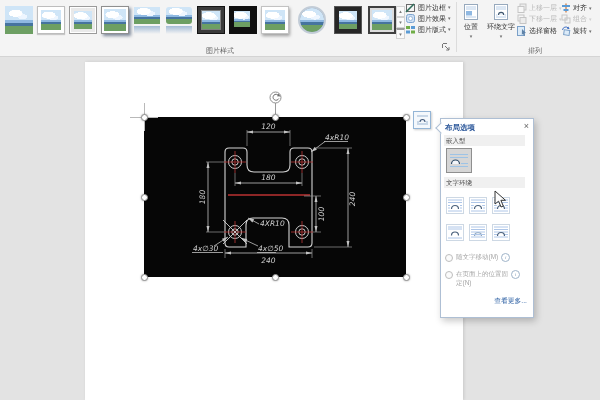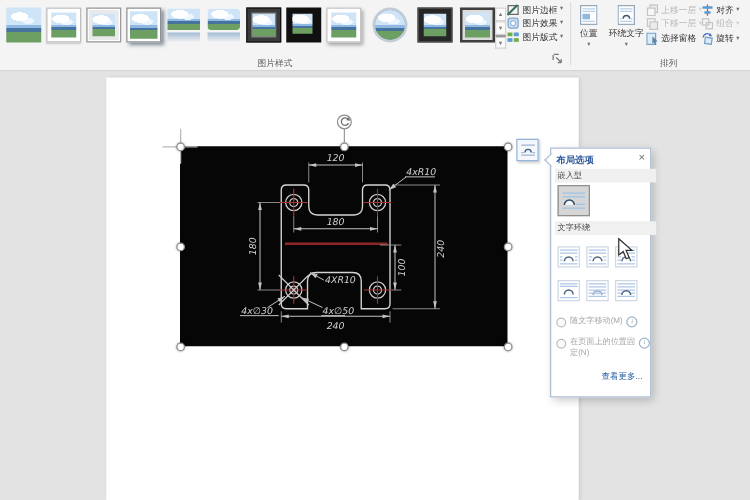--- a/index.html
+++ b/index.html
@@ -72,21 +72,21 @@
   .hd{position:absolute;width:7px;height:7px;border-radius:50%;background:#fff;
       border:1px solid #8f8f8f;box-shadow:0 0 2px rgba(0,0,0,.35);box-sizing:border-box}
   .stem{position:absolute;left:275px;top:103px;width:1px;height:11px;background:#9a9a9a}
   .crossline{position:absolute;background:#b9b9b9}
 
   .layoutbtn{position:absolute;left:413px;top:111px;width:18px;height:18px;background:#f4f8fc;
       border:1px solid #94b5d6;box-sizing:border-box;display:flex;align-items:center;
       justify-content:center;box-shadow:1px 1px 2px rgba(0,0,0,.2)}
 
   
-  .panel{position:absolute;left:440px;top:118px;width:81px;height:200px;background:#fff;
+  .panel{position:absolute;left:440px;top:118px;width:94px;height:200px;background:#fff;
       border:1px solid #aebfd4;box-sizing:border-box;box-shadow:2px 3px 7px rgba(0,0,0,.22);z-index:20}
   .panel .callout{position:absolute;left:-4px;top:5px;width:7px;height:7px;background:#fff;
       border-left:1px solid #aebfd4;border-bottom:1px solid #aebfd4;transform:rotate(45deg)}
   .ptitle{position:absolute;left:4px;top:4px;font-size:7.5px;font-weight:bold;color:#2b579a}
   .pclose{position:absolute;right:4px;top:2px;font-size:9px;color:#666;cursor:default}
   .pstrip{position:absolute;left:3px;width:81px;height:11px;background:#f0f0f0;
       font-size:6.5px;color:#444;line-height:11px;padding-left:2px;box-sizing:border-box}
   .inlinethumb{position:absolute;left:5px;top:29px;width:26px;height:25px;background:#d6d6d6;
       border:1px solid #8f8f8f;box-sizing:border-box;display:flex;align-items:center;justify-content:center}
   .wrapthumb{position:absolute;width:18px;height:17px;background:#fff;border:1px solid #cdd8e4;

